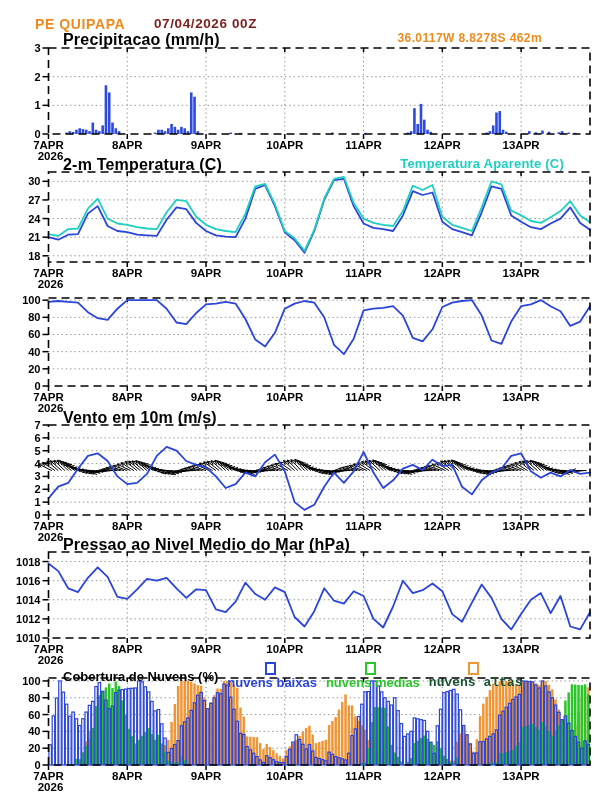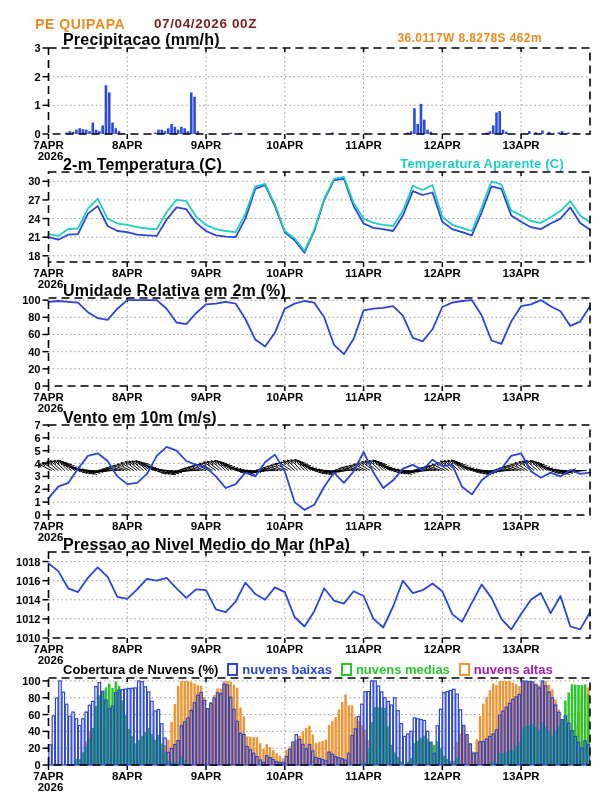--- a/index.html
+++ b/index.html
@@ -7,21 +7,21 @@
         font-family:"Liberation Sans",sans-serif;font-weight:bold;}
   #chart{position:absolute;left:0;top:0;}
   .hdr1{position:absolute;top:1px;left:0;width:612px;text-align:center;
         font-size:14.5px;letter-spacing:0.6px;color:#2336cf;}
   .hdr2-station{position:absolute;top:16px;left:35px;font-size:14px;letter-spacing:0.6px;color:#ef8b1e;}
   .hdr2-run{position:absolute;top:16px;left:154px;font-size:13.5px;letter-spacing:0.6px;color:#7f1d1d;}
   .loc{position:absolute;top:31px;right:70px;font-size:12px;letter-spacing:0.4px;color:#ef8b1e;}
   .ptitle{position:absolute;left:63px;font-size:16px;color:#000;letter-spacing:0.2px;white-space:nowrap;}
   .rtitle{position:absolute;right:48px;font-size:13px;color:#1fcfc0;letter-spacing:0.2px;}
   .legend-row{position:absolute;left:63px;top:662px;font-size:13px;display:flex;align-items:center;white-space:nowrap;}
-  .legend-item{display:inline-flex;align-items:center;margin-left:9px;}
+  .legend-item{display:inline-flex;align-items:center;margin-left:9px;flex-direction:column;}
   .legend-sq{display:inline-block;width:7px;height:9px;border:2px solid #000;background:#fff;margin-right:4px;}
   svg text{font-family:"Liberation Sans",sans-serif;font-weight:bold;fill:#000;}
   .grid{stroke:#9a9a9a;stroke-width:1;stroke-dasharray:1.5 2.8;fill:none;}
   .border{fill:none;stroke:#000;stroke-width:1.6;stroke-dasharray:8 5;}
   .tick{stroke:#000;stroke-width:1.5;}
   .ylab{font-size:11px;}
   .xlab{font-size:11.5px;}
   .dline{fill:none;stroke-width:1.8;stroke-linejoin:round;stroke-linecap:round;}
   .barb{stroke:#000;stroke-width:1;fill:none;}
 </style>
@@ -931,32 +931,31 @@
       </g>
     </svg>
 
   <span class="hdr2-station">PE QUIPAPA</span>
   <span class="hdr2-run">07/04/2026 00Z</span>
   <div class="loc">36.0117W 8.8278S 462m</div>
 
   <div class="ptitle" style="top:31px">Precipitacao (mm/h)</div>
   <div class="ptitle" style="top:156px">2-m Temperatura (C)</div>
   <div class="rtitle" style="top:156px">Temperatura Aparente (C)</div>
-  <div class="ptitle" style="top:282px">Umidade Relativa em 2m (%)</div>
   <div class="ptitle" style="top:409px">Vento em 10m (m/s)</div>
   <div class="ptitle" style="top:536px">Pressao ao Nivel Medio do Mar (hPa)</div>
 
   <div class="legend-row">
     <span>Cobertura de Nuvens (%)</span>
     <span class="legend-item">
         <span class="legend-sq" style="border-color: rgb(43, 69, 217);"></span>
         <span style="color: rgb(43, 69, 217);">nuvens baixas</span>
       </span>
     <span class="legend-item">
         <span class="legend-sq" style="border-color: rgb(43, 196, 43);"></span>
         <span style="color: rgb(43, 196, 43);">nuvens medias</span>
       </span>
     <span class="legend-item">
         <span class="legend-sq" style="border-color: rgb(239, 150, 54);"></span>
-        <span style="color: #a21caf;">nuvens altas</span>
+        <span style="color: #14532d; font-family: Liberation Mono, monospace;">nuvens altas</span>
       </span>
   </div>
 </div>
 
 </body></html>

